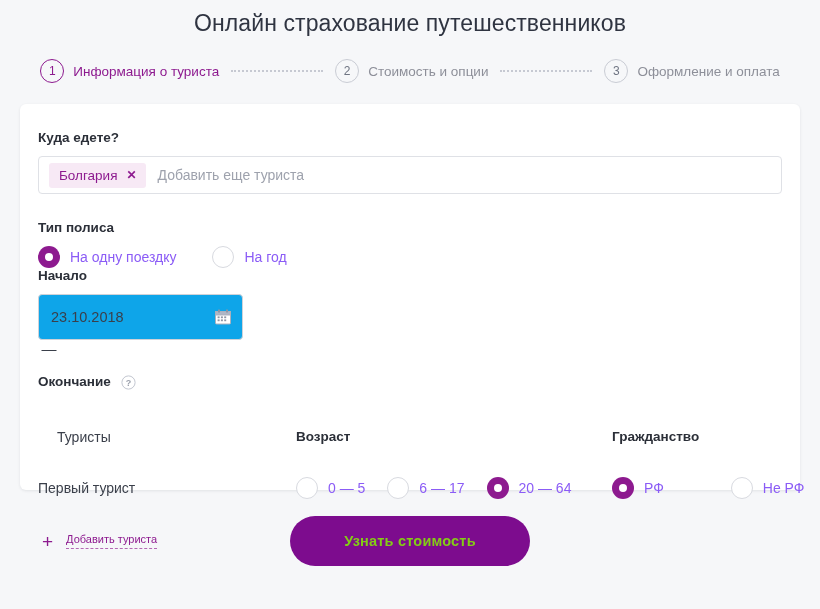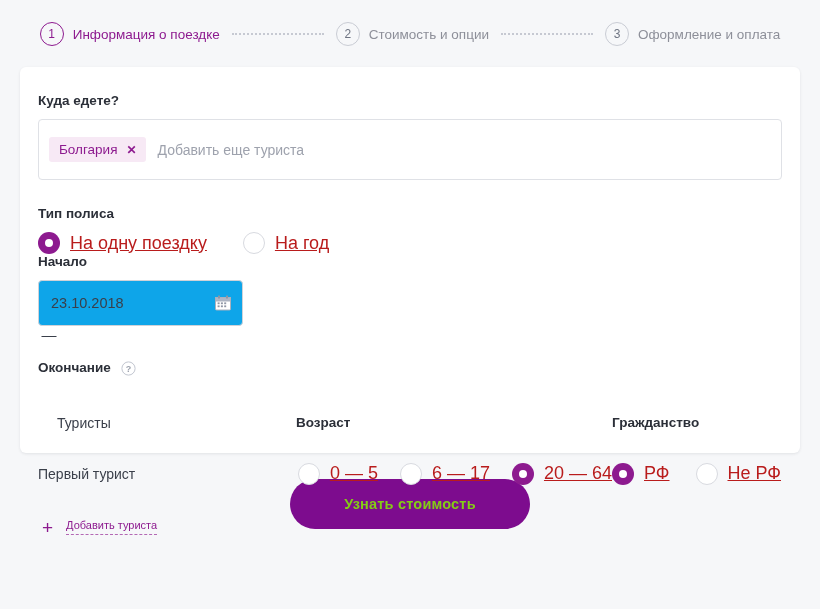--- a/index.html
+++ b/index.html
@@ -101,21 +101,21 @@
     font-weight: normal;
     font-size: 14px;
     color: #3a3f4a;
     margin-left: 19px;
   }
 
   
   .chips-input {
     border: 1px solid #dfe1e6;
     border-radius: 4px;
-    height: 61px;
+    height: 38px;
     display: flex;
     align-items: center;
     padding: 0 10px;
     box-sizing: border-box;
     background: #fff;
   }
   .chip {
     display: inline-flex;
     align-items: center;
     gap: 9px;
@@ -187,23 +187,22 @@
     position: absolute;
     left: 50%;
     top: 50%;
     width: 8px;
     height: 8px;
     margin: -4px 0 0 -4px;
     border-radius: 50%;
     background: #ffffff;
   }
   .radio-label {
-    font-size: 18px;
-    color: #b91c1c;
-    text-decoration: underline;
+    font-size: 14px;
+    color: #8b5cf6;
   }
   .gap-wide { margin-left: 26px; }
 
   
   .date-input {
     position: relative;
     height: 46px;
     border: 1px solid #cfd2d8;
     border-radius: 4px;
     display: flex;
@@ -250,27 +249,27 @@
     width: 258px;
     flex: 0 0 auto;
     font-size: 14px;
     color: #3a3f4a;
   }
   .tr-age {
     width: 316px;
     flex: 0 0 auto;
     display: flex;
     align-items: center;
-    justify-content: flex-end;
   }
   .tr-age .radio-item + .radio-item { margin-left: 22px; }
   .tr-cit {
     flex: 1 1 auto;
     display: flex;
     align-items: flex-start;
+    gap: 41px;
   }
   .tr-cit .radio-item + .radio-item { margin-left: 26px; }
 
   
   .add-tourist {
     display: inline-flex;
     align-items: center;
     gap: 13px;
     margin-top: 33px;
     margin-left: 4px;
@@ -307,25 +306,26 @@
     font-family: "Liberation Sans", sans-serif;
     cursor: pointer;
     letter-spacing: 0.2px;
   }
 </style>
 </head>
 <body>
 
 <div class="page">
 
+  <h1 class="page-title">Онлайн страхование путешественников</h1>
 
   <div class="stepper">
     <div class="step active">
       <div class="step-circle">1</div>
-      <div class="step-label">Информация о поездке</div>
+      <div class="step-label">Информация о туриста</div>
     </div>
     <div class="step-sep"></div>
     <div class="step">
       <div class="step-circle">2</div>
       <div class="step-label">Стоимость и опции</div>
     </div>
     <div class="step-sep"></div>
     <div class="step">
       <div class="step-circle">3</div>
       <div class="step-label">Оформление и оплата</div>

